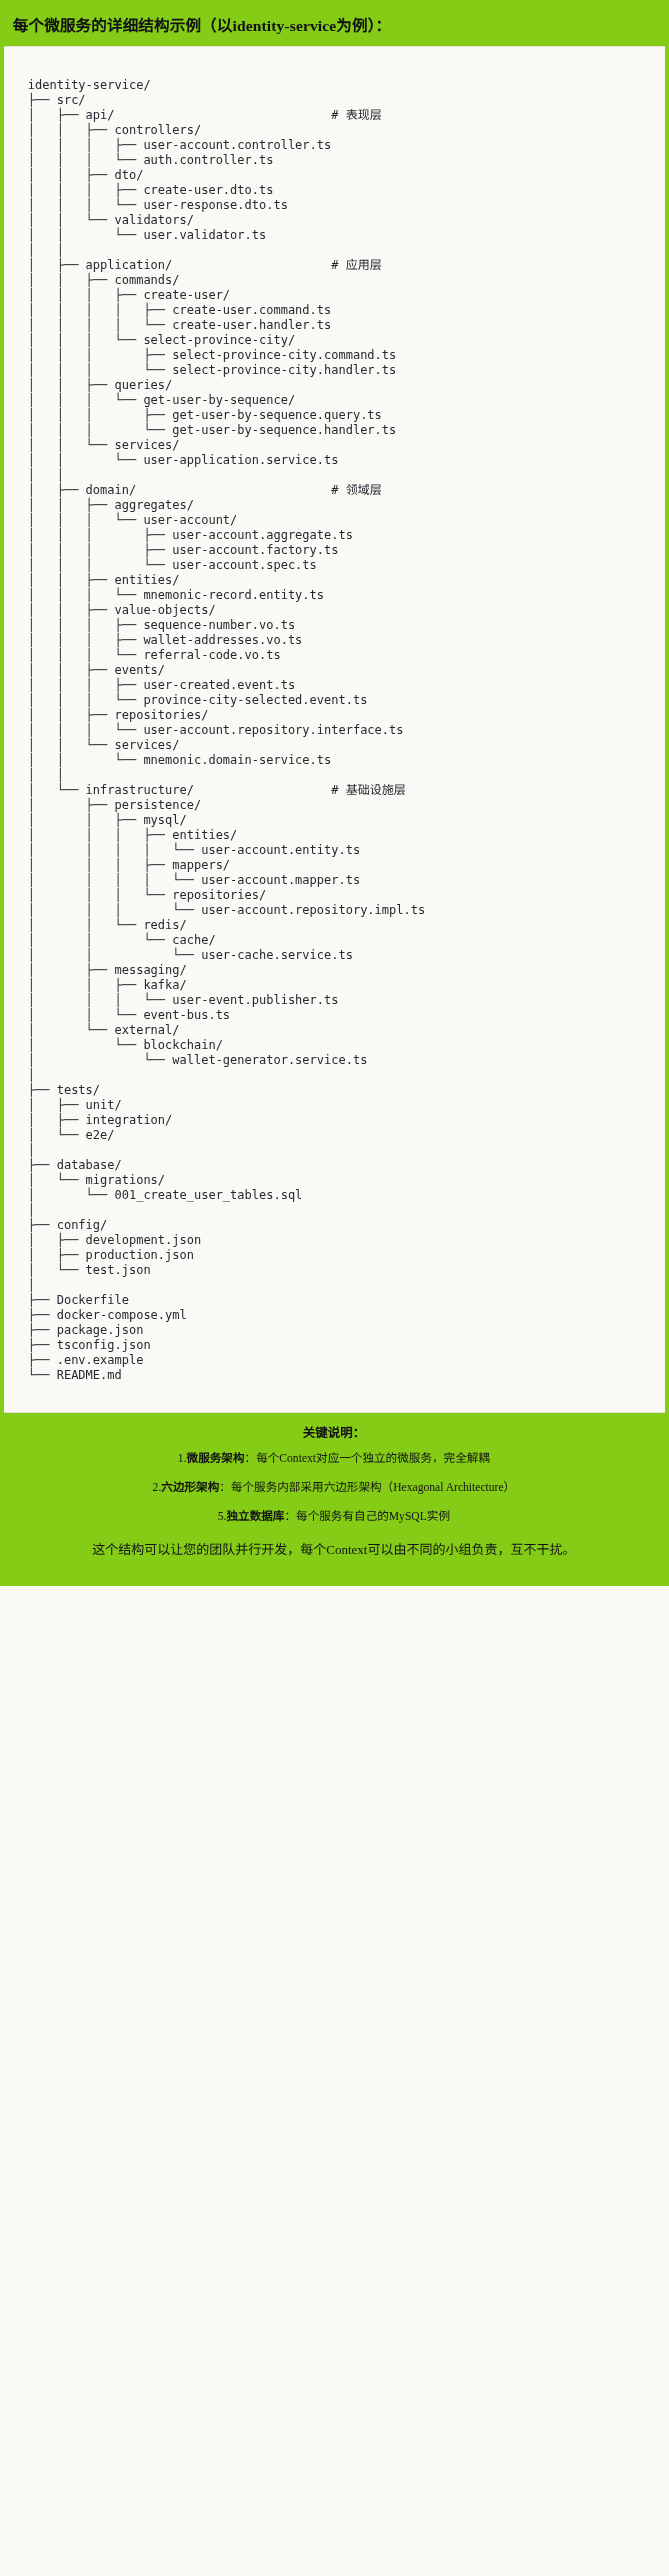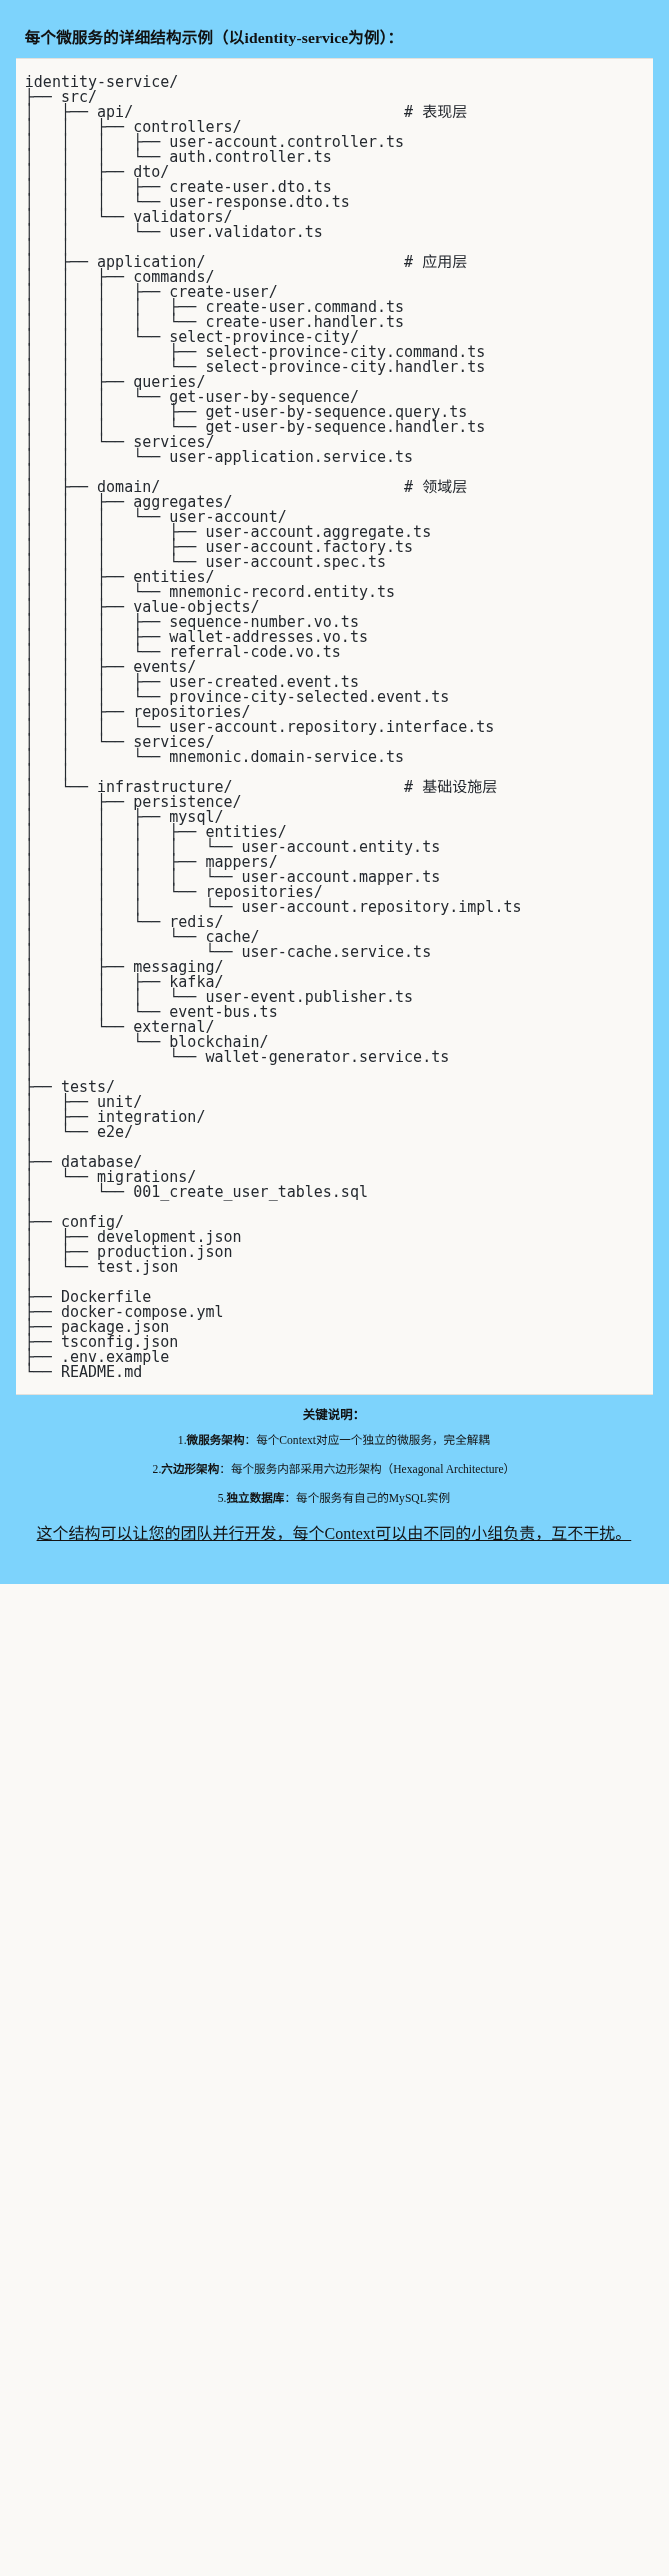--- a/index.html
+++ b/index.html
@@ -10,22 +10,22 @@
   }
   body {
     width: 669px;
     font-family: "Liberation Sans", "DejaVu Sans", sans-serif;
     color: #1a1a1a;
     -webkit-font-smoothing: antialiased;
   }
   .page {
     width: 669px;
     box-sizing: border-box;
-    background: #7dd3fc;
-    padding: 16px;
+    background: #84cc16;
+    padding: 4px;
   }
 
   
   .doc-heading {
     font-family: "Liberation Serif", "DejaVu Serif", serif;
     font-weight: bold;
     font-size: 15.6px;
     line-height: 1.35;
     color: #111111;
     padding: 11.3px 12.5px 10px 8.8px;
@@ -41,23 +41,23 @@
   }
 
   
   .tree-block {
     background: #faf9f6;
     padding: 16.3px 8.8px 13.8px 8.8px;
     box-sizing: border-box;
     width: 100%;
   }
   .tree-pre {
-    margin: 0;
+    margin: 15px;
     font-family: "DejaVu Sans Mono", "Liberation Mono", monospace;
-    font-size: 15px;
+    font-size: 12px;
     line-height: 15px;
     color: #24292f;
     white-space: pre;
     letter-spacing: 0px;
     tab-size: 4;
   }
 
   
   .notes {
     padding: 3.8px 10px 11.3px 8.8px;
@@ -86,25 +86,24 @@
     font-weight: bold;
   }
   .note-item .sep {
     font-weight: normal;
   }
   .note-item .body {
     font-weight: normal;
   }
   .closing {
     font-family: "Liberation Serif", "DejaVu Serif", serif;
-    font-size: 16px;
+    font-size: 13px;
     line-height: 1.5;
     margin: 13.8px 0 11.3px 0;
     color: #141414;
-    text-decoration: underline;
   }
 </style>
 </head>
 <body>
 
 <div class="page">
 
   <h2 class="doc-heading">每个微服务的详细结构示例（以identity-service为例）：</h2>
 
   <hr class="rule">

